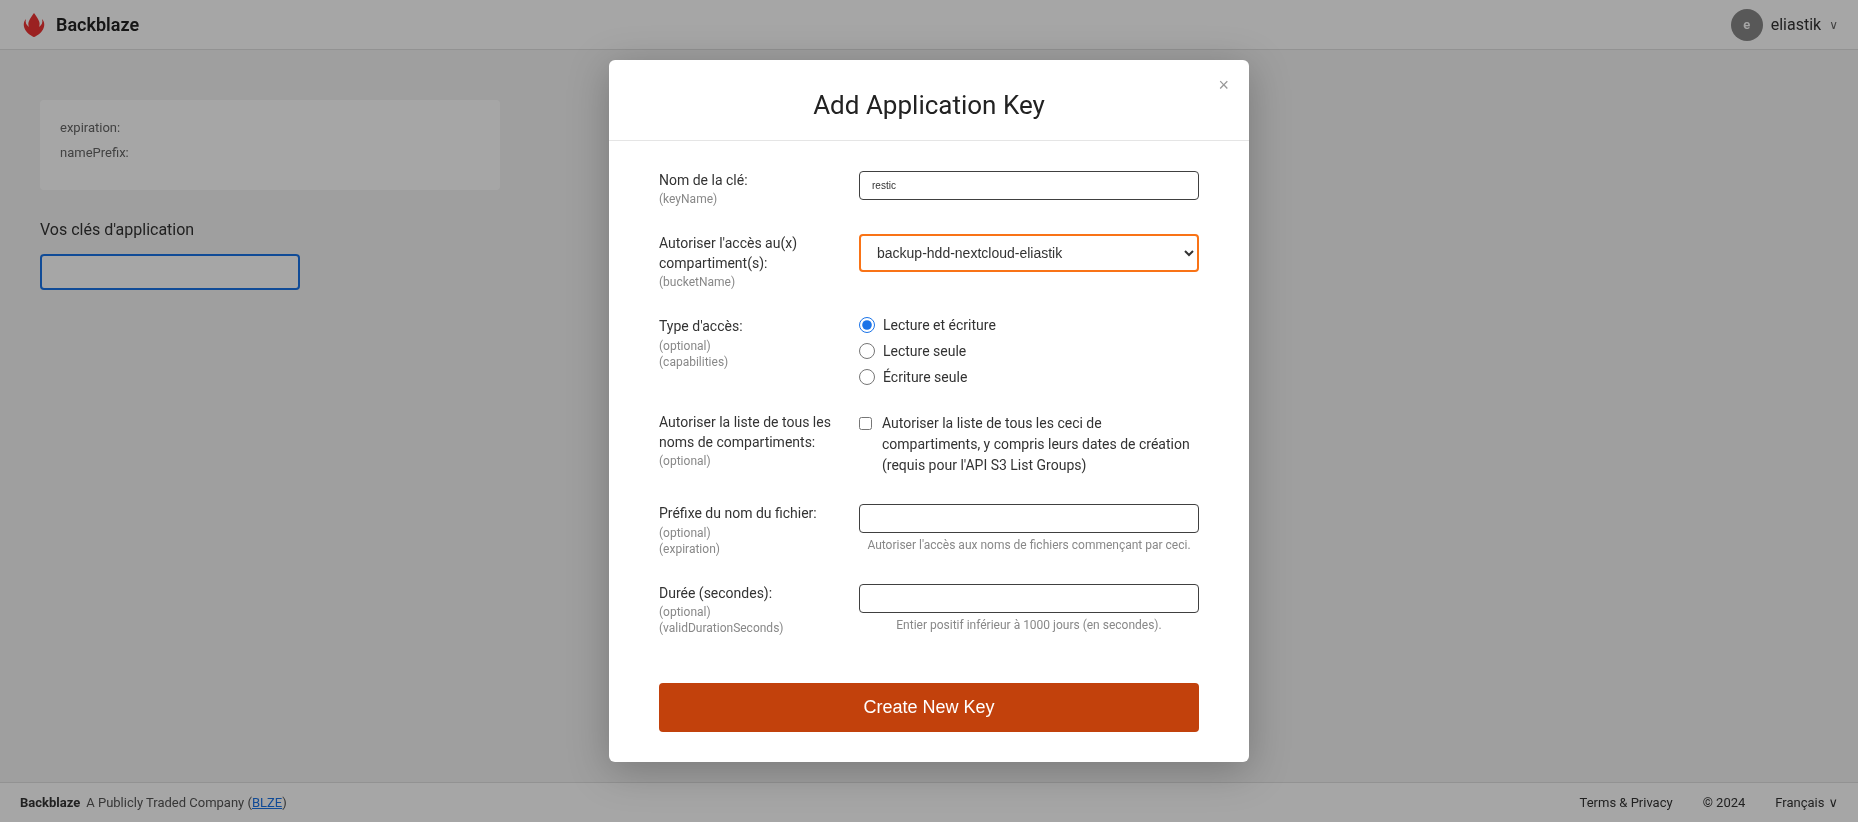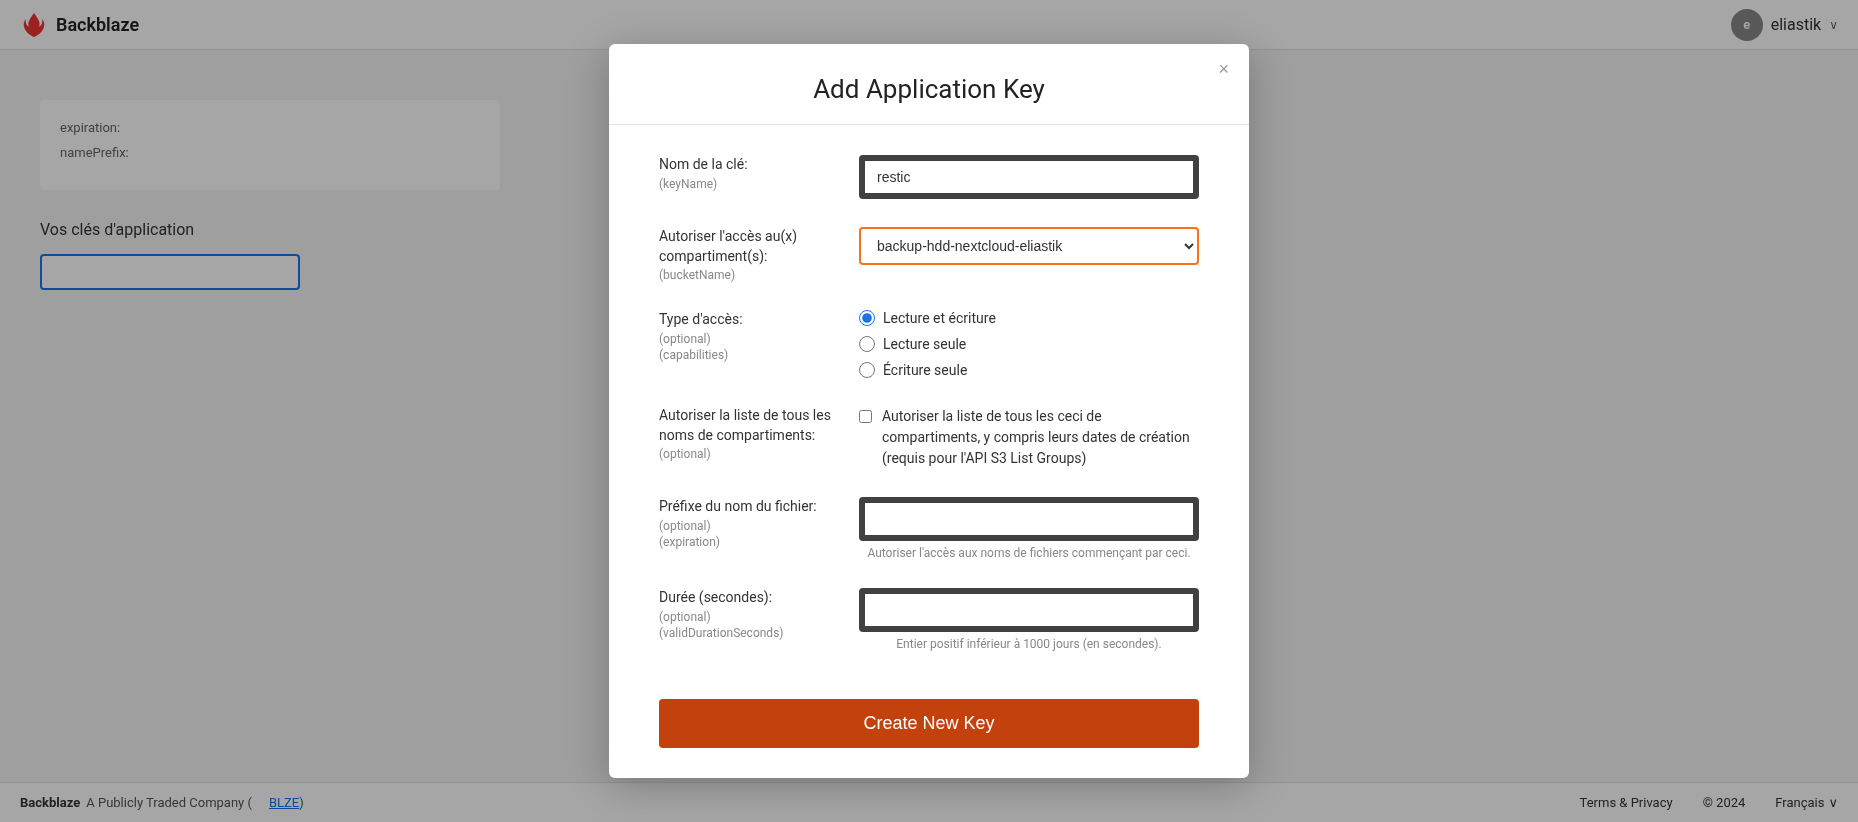--- a/index.html
+++ b/index.html
@@ -122,21 +122,20 @@
     .footer-brand {
       font-weight: 700;
     }
     .footer-tagline {
       margin-left: 6px;
       color: #555;
     }
     .footer-link {
       color: #1a73e8;
       text-decoration: underline;
-      margin-left: 17px;
     }
     .footer-right {
       margin-left: auto;
       display: flex;
       align-items: center;
       gap: 30px;
     }
     .footer-lang {
       display: flex;
       align-items: center;
@@ -208,24 +207,24 @@
     .form-label-sub {
       font-size: 12px;
       color: #888;
       margin-top: 2px;
     }
     .form-control-col {
       flex: 1;
     }
     .form-input {
       width: 100%;
-      border: 6px solid #404040;
+      border: 1px solid #404040;
       border-radius: 4px;
       padding: 8px 12px;
-      font-size: 14px;
+      font-size: 10px;
       color: #333;
       outline: none;
     }
     .form-select {
       width: 100%;
       border: 2px solid #f97316;
       border-radius: 4px;
       padding: 8px 12px;
       font-size: 14px;
       color: #333;

